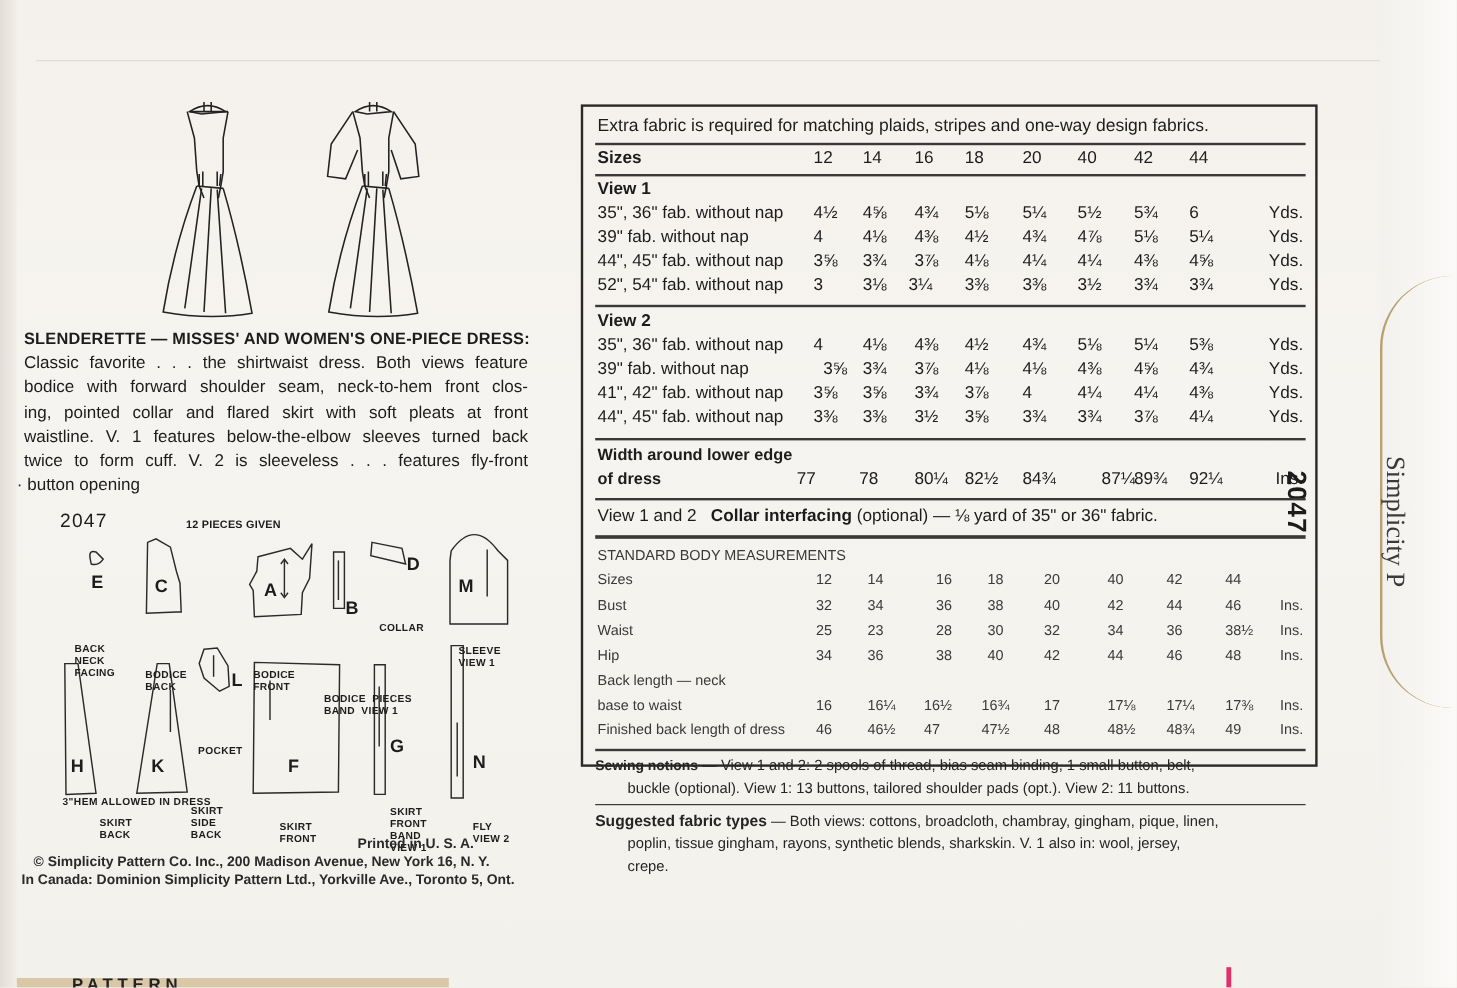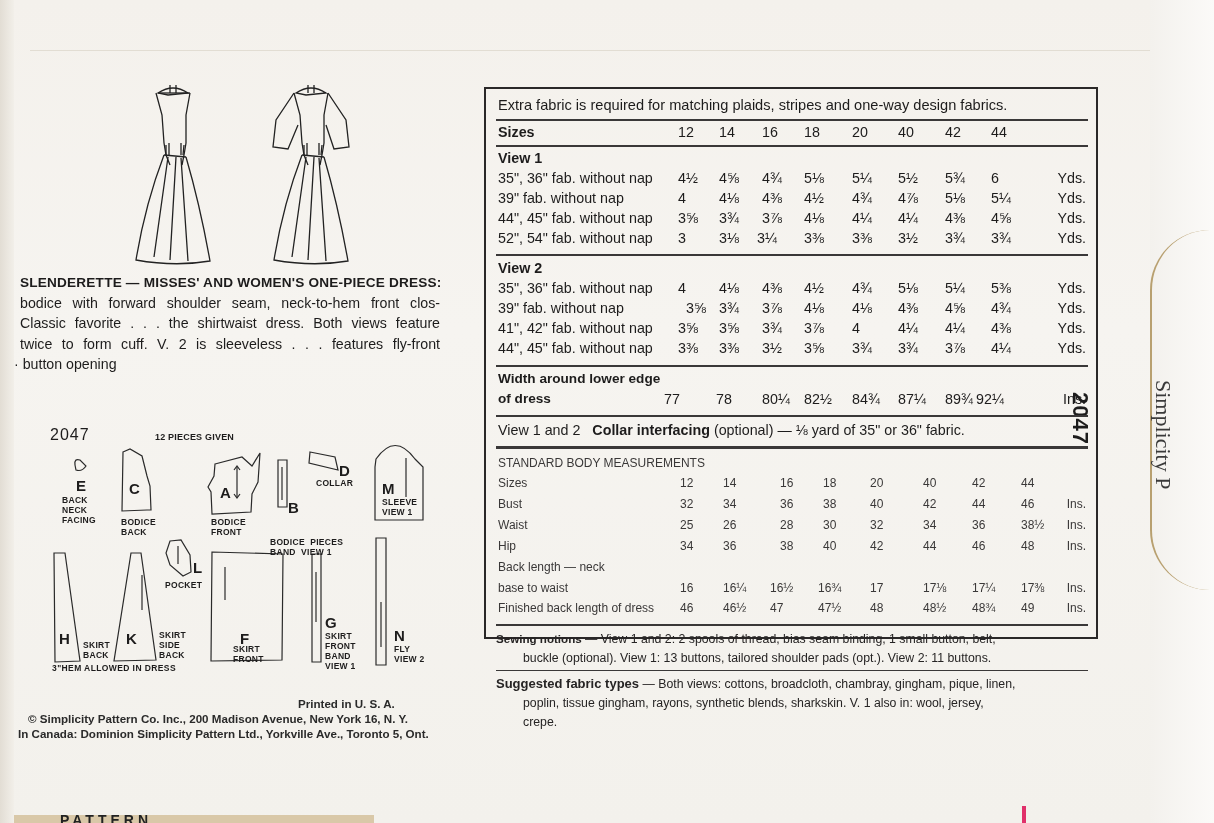--- a/index.html
+++ b/index.html
@@ -22,21 +22,21 @@
   
   .desc{position:absolute;left:20px;top:273px;width:420px;font-size:14.2px;line-height:20.2px;font-family:"Liberation Sans",sans-serif;}
   .desc .title{font-weight:bold;font-size:13.6px;letter-spacing:0.2px;}
   .desc-line{display:block;white-space:nowrap;}
   .just{display:block;text-align:justify;text-align-last:justify;}
 
   
   .pieces{position:absolute;left:30px;top:422px;width:420px;height:265px;}
   .pattern-num{position:absolute;left:20px;top:4px;font-size:16px;letter-spacing:1px;}
   .pieces-given{position:absolute;left:125px;top:10px;font-size:9px;font-weight:bold;letter-spacing:0.2px;}
-  .piece-label{position:absolute;font-size:8.5px;font-weight:bold;line-height:10px;letter-spacing:0.3px;}
+  .piece-label{position:absolute;font-size:8.5px;font-weight:bold;line-height:10px;letter-spacing:0.3px;margin-top:40px;}
   .piece-letter{position:absolute;font-size:15px;font-weight:bold;}
   .hem-note{position:absolute;left:22px;top:241px;font-size:8.5px;font-weight:bold;letter-spacing:0.4px;}
 
   
   .footer{position:absolute;left:18px;top:696px;width:450px;font-size:11.6px;font-weight:bold;line-height:15px;color:#2a2a2a;}
   .footer .printed{display:block;padding-left:280px;}
   .footer .c1{display:block;padding-left:10px;}
 
   
   .box{position:absolute;left:484px;top:87px;width:614px;height:552px;border:2px solid #2a2828;border-left-width:2px;box-sizing:border-box;}
@@ -88,22 +88,24 @@
     <path d="M80 8 L98 35 L101 62 L86 64 L78 40"></path>
     <path d="M56 60 L56 70 M59 58 L59 70 M74 60 L73 70 M71 58 L71 70"></path>
     <path d="M54 70 L76 72"></path>
     <path d="M54 70 Q35 120 26 175 Q65 182 100 176 Q90 120 76 72"></path>
     <path d="M66 72 L60 175 M71 73 L78 176 M58 72 L44 172"></path>
   </g>
 </svg>
 
 <div class="desc">
   <span class="desc-line title">SLENDERETTE — MISSES' AND WOMEN'S ONE-PIECE DRESS:</span>
+  <span class="just">Classic favorite . . . the shirtwaist dress. Both views feature</span>
   <span class="just">bodice with forward shoulder seam, neck-to-hem front clos-</span>
-  <span class="just">Classic favorite . . . the shirtwaist dress. Both views feature</span>
+  <span class="just">ing, pointed collar and flared skirt with soft pleats at front</span>
+  <span class="just">waistline. V. 1 features below-the-elbow sleeves turned back</span>
   <span class="just">twice to form cuff. V. 2 is sleeveless . . . features fly-front</span>
   <span class="desc-line" style="margin-left:-6px">· button opening</span>
 </div>
 
 <div class="pieces">
   <div class="pattern-num">2047</div>
   <div class="pieces-given">12 PIECES GIVEN</div>
 
   <svg style="position:absolute;left:0;top:0" width="420" height="265" fill="none" stroke="#2a2a2a" stroke-width="1.2">
 
@@ -354,23 +356,23 @@
   <div class="row bold" style="top:282px;font-size:13.6px">
       <span class="lbl">Width around lower edge</span>
     </div>
   <div class="row" style="top:302px">
     <span class="lbl bold" style="font-size:13.6px">of dress</span>
     <span class="cell" style="left:166px">77</span>
     <span class="cell" style="left:218px">78</span>
     <span class="cell" style="left:264px">80¼</span>
     <span class="cell" style="left:306px">82½</span>
     <span class="cell" style="left:354px">84¾</span>
-    <span class="cell" style="left:400px">87¼</span>
+    <span class="cell" style="left:420px">87¼</span>
     <span class="cell" style="left:447px">89¾</span>
-    <span class="cell" style="left:478px">92¼</span>
+    <span class="cell" style="left:493px">92¼</span>
     <span class="unit">Ins.</span>
   </div>
   <div class="hr" style="top:326px"></div>
 
   <div class="row" style="top:333px">
     <span class="lbl">
       <span>View 1 and 2</span>&nbsp;&nbsp;
       <span class="bold">Collar interfacing</span>
       <span>(optional) — ⅛ yard of 35" or 36" fabric.</span>
     </span>
@@ -400,21 +402,21 @@
     <span class="cell" style="left:325px">38</span>
     <span class="cell" style="left:372px">40</span>
     <span class="cell" style="left:425px">42</span>
     <span class="cell" style="left:474px">44</span>
     <span class="cell" style="left:523px">46</span>
     <span class="unit">Ins.</span>
   </div>
   <div class="row small" style="top:429px">
     <span class="lbl">Waist</span>
     <span class="cell" style="left:182px">25</span>
-    <span class="cell" style="left:225px">26</span>
+    <span class="cell" style="left:225px">23</span>
     <span class="cell" style="left:282px">28</span>
     <span class="cell" style="left:325px">30</span>
     <span class="cell" style="left:372px">32</span>
     <span class="cell" style="left:425px">34</span>
     <span class="cell" style="left:474px">36</span>
     <span class="cell" style="left:523px">38½</span>
     <span class="unit">Ins.</span>
   </div>
   <div class="row small" style="top:450px">
     <span class="lbl">Hip</span>

